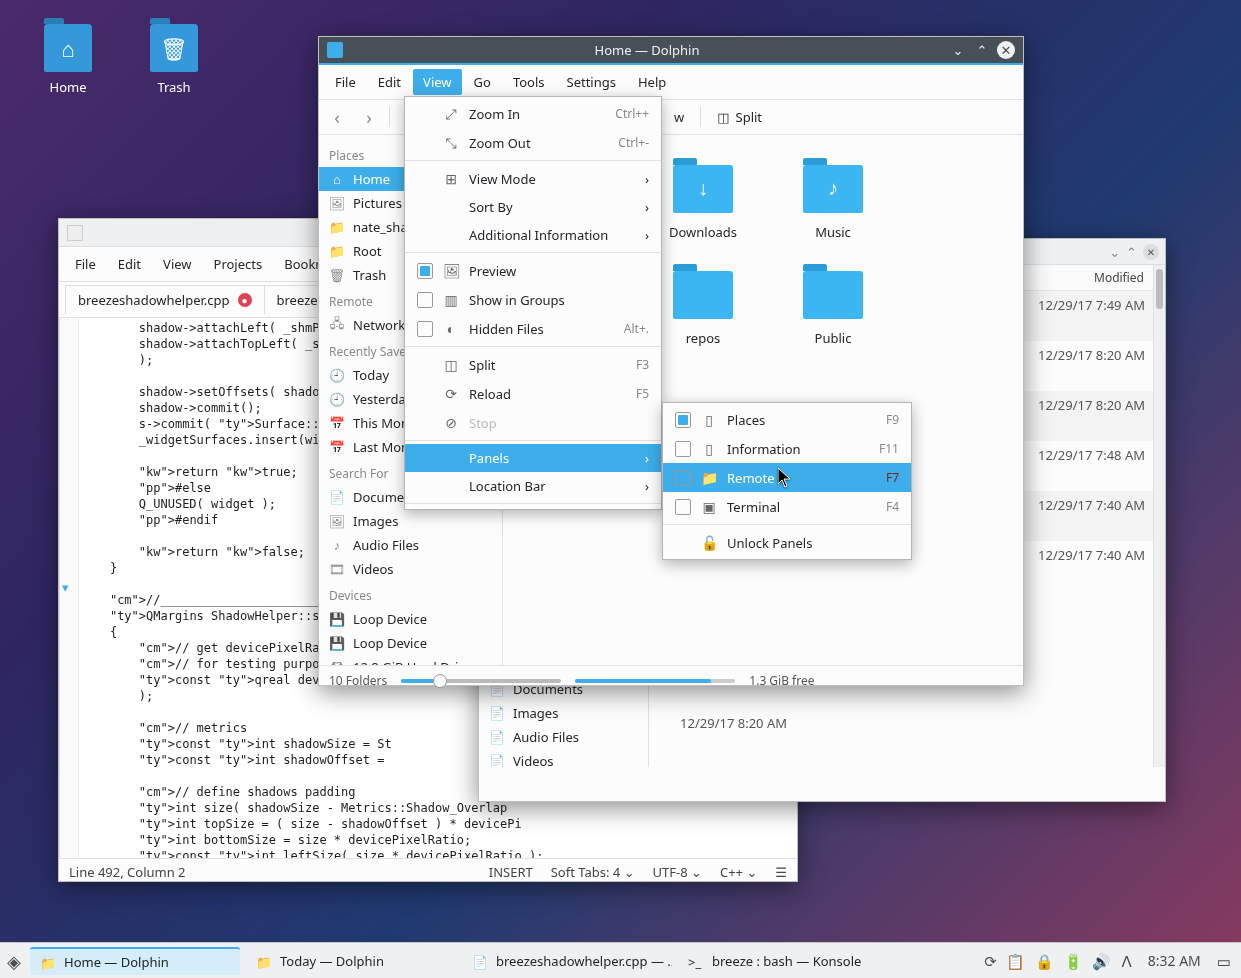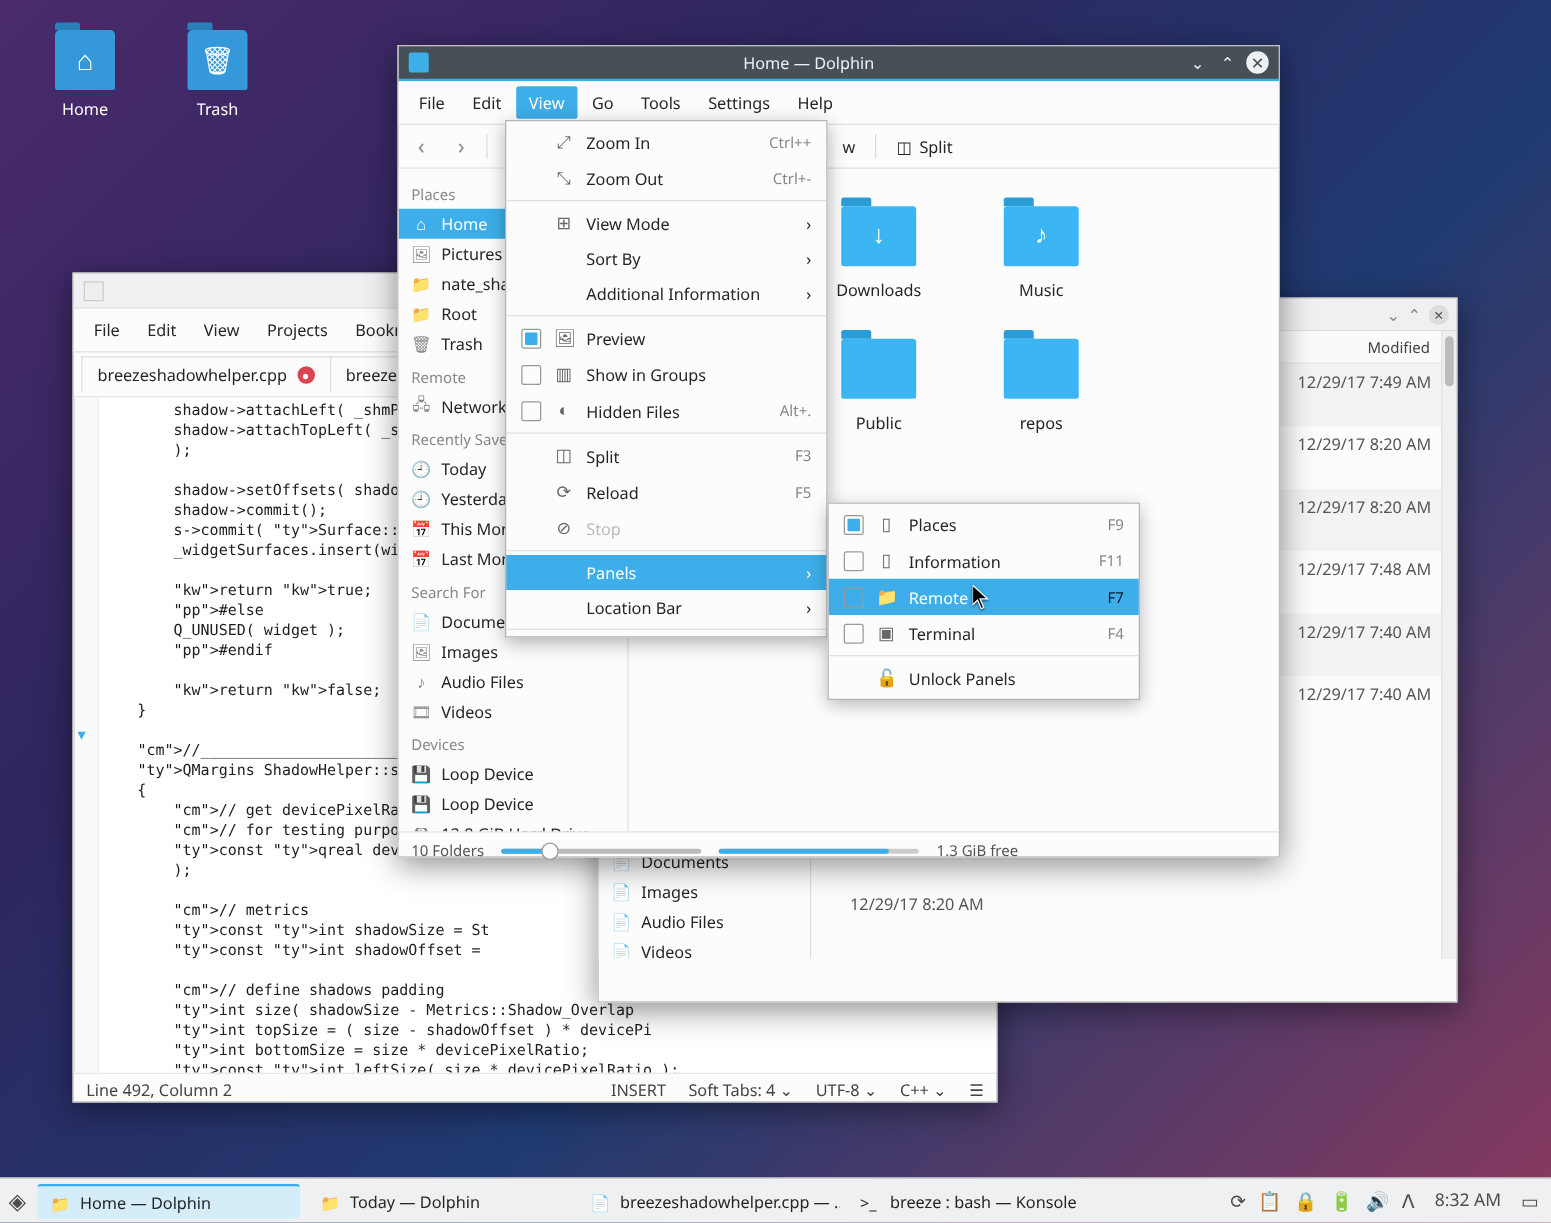--- a/index.html
+++ b/index.html
@@ -57,21 +57,21 @@
 .menu { position:absolute; background:#fcfcfc; border:1px solid #b5b5b5; box-shadow:0 4px 14px rgba(0,0,0,.3); min-width:250px; padding:2px 0; }
 .menu .mi { display:flex; align-items:center; padding:5px 12px; gap:10px; }
 .menu .mi.hl { background:#3daee9; color:#fff; }
 .menu .sep { border-top:1px solid #e0e0e0; margin:3px 0; }
 .menu .chk { width:16px; height:16px; border:1px solid #999; border-radius:2px; display:inline-flex; align-items:center; justify-content:center; }
 .menu .chk.on::after { content:""; width:10px; height:10px; background:#3daee9; border-radius:1px; }
 .menu .mglyph { width:16px; text-align:center; color:#666; font-size:14px; }
 .menu .mi.hl .mglyph { color:#fff; }
 .menu .label { flex:1; }
 .menu .accel { color:#888; font-size:12px; }
-.menu .mi.hl .accel { color:#0f172a; }
+.menu .mi.hl .accel { color:#7f1d1d; }
 .menu .arrow { width:10px; text-align:right; }
 
 
 .rear-detail-col { padding:4px 8px; border-bottom:1px solid #e5e5e5; background:#fafafa; font-size:12px; color:#444; }
 .detail-row { display:flex; padding:5px 8px; font-size:13px; }
 .detail-row.alt { background:#f3f3f3; }
 .detail-row .dn { flex:1; display:flex; align-items:center; gap:8px; }
 .detail-row .dd { width:130px; text-align:right; color:#555; }
 .detail-icon { width:18px; height:18px; background:#3cb6f3; border-radius:2px; position:relative; }
 .detail-icon::before { content:""; position:absolute; top:-3px; left:0; width:8px; height:3px; background:#2a9dd8; border-radius:1px 1px 0 0; }
@@ -401,25 +401,25 @@
               <span class="fglyph">♪</span>
             </div>
             <div>Music</div>
           </div>
           <div class="folder">
             <div class="folder-icon"></div>
             <div>Pictures</div>
           </div>
           <div class="folder">
             <div class="folder-icon"></div>
-            <div>Public</div>
+            <div>repos</div>
           </div>
           <div class="folder">
             <div class="folder-icon"></div>
-            <div>repos</div>
+            <div>Public</div>
           </div>
         </div>
     </div>
   </div>
   <div class="statusbar">
     <span>10 Folders</span>
     <div class="slider">
         <div class="fill" style="width:24%"></div>
         <div class="thumb" style="left:20%"></div>
       </div>

